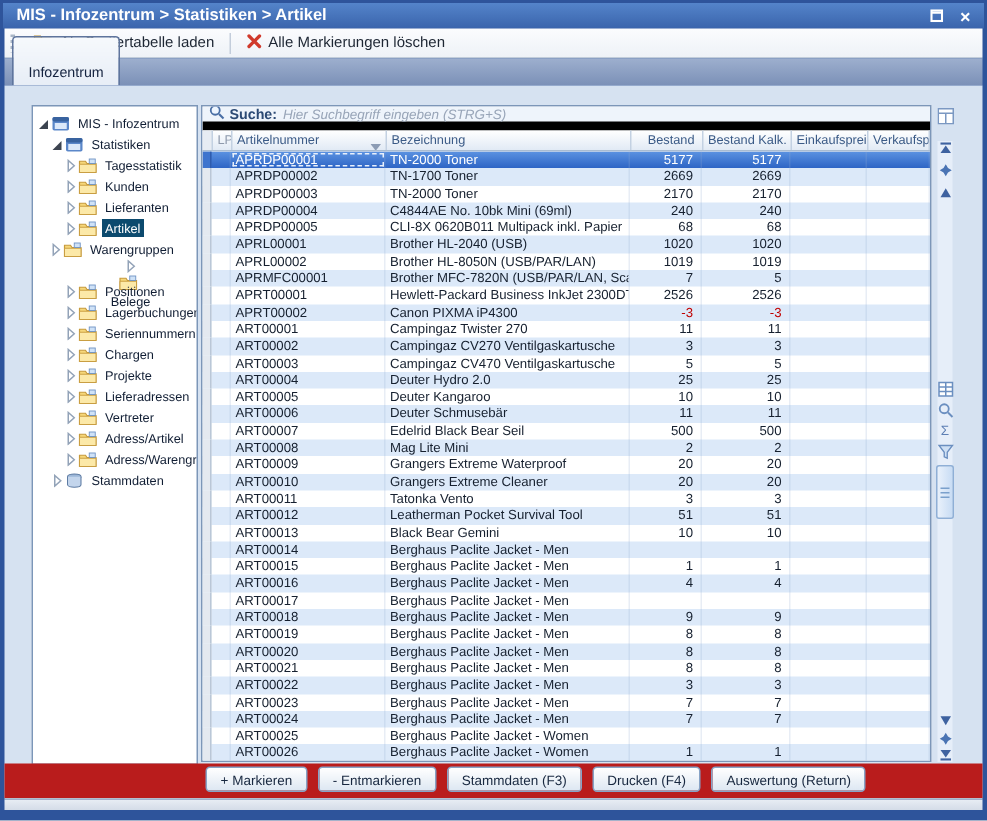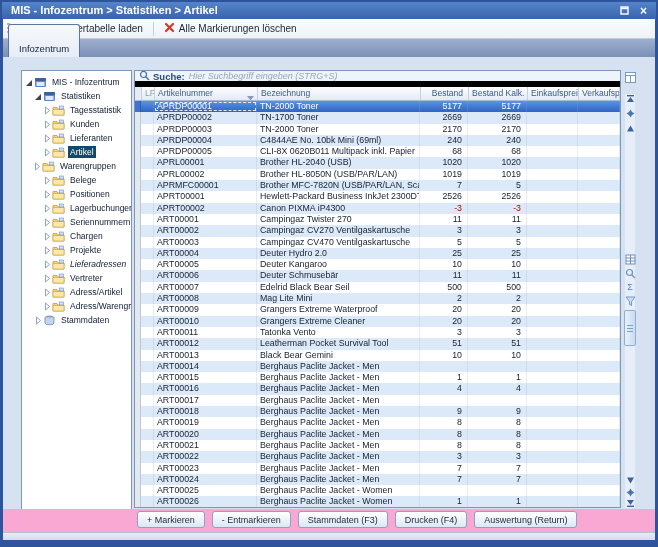--- a/index.html
+++ b/index.html
@@ -93,21 +93,21 @@
   .ss-btn { position:absolute; left:1px; width:12px; height:12px; display:flex;
     align-items:center; justify-content:center; }
   .ss-track { position:absolute; left:2px; top:24px; bottom:0; width:10px; background:#e6eef9; }
   .ss-glyph { font-size:9px; color:#5d7fb4; line-height:10px; }
   .ss-thumb { position:absolute; left:1px; top:240px; width:12px; height:36px;
     background:linear-gradient(90deg,#e9f1fb,#c8dcf4); border:1px solid #8fafd6; border-radius:2px;
     display:flex; flex-direction:column; justify-content:center; gap:2px; align-items:center; }
   .ss-thumb i { display:block; width:6px; height:1px; background:#7aa0cc; }
 
   
-  .footer-band { position:absolute; left:0; right:0; top:452px; height:23px; background:#f9a8d4; }
+  .footer-band { position:absolute; left:0; right:0; top:452px; height:23px; background:#b91c1c; }
   .footer-buttons { position:absolute; left:134px; top:2px; display:flex; gap:7px; }
   .fbtn { height:17px; padding:0 9px; font-size:9px; color:#17273f;
     background:linear-gradient(#ffffff,#dde7f2); border:1px solid #87a3c6; border-radius:3px; }
 
   
   .statusbar { position:absolute; left:3px; right:3px; bottom:7px; height:8px;
     background:linear-gradient(#e8edf4,#d4dce8); border-top:1px solid #b3bfd0; }
 </style>
 </head>
 <body>
@@ -277,21 +277,21 @@
       <svg class="i-folder" width="13" height="11" viewBox="0 0 13 11">
         <path d="M1 2.5 L5 2.5 L6 4 L12 4 L12 10 L1 10 Z" fill="#f6d77a" stroke="#c69a3c" stroke-width="0.8"></path>
         <path d="M1 4.5 L12 4.5 L12 10 L1 10 Z" fill="#fce9a8" stroke="#c69a3c" stroke-width="0.6"></path>
         <rect x="7.5" y="1" width="4" height="3" fill="#cfe2f7" stroke="#6f93c4" stroke-width="0.6"></rect>
       </svg>
 
     </span>
     <span class="tree-label">Warengruppen</span>
   </div>
 
-  <div class="tree-item" style="padding-left: 21px;">
+  <div class="tree-item" style="padding-left: 21px; flex-direction: column;">
     <span class="tw arr-col">
       <svg width="9" height="9">
               <polygon points="2.5,1 2.5,8 6.5,4.5" fill="#fff" stroke="#93a3b8" stroke-width="1"></polygon>
             </svg>
     </span>
 
     <span class="tree-icon">
       <svg class="i-folder" width="13" height="11" viewBox="0 0 13 11">
         <path d="M1 2.5 L5 2.5 L6 4 L12 4 L12 10 L1 10 Z" fill="#f6d77a" stroke="#c69a3c" stroke-width="0.8"></path>
         <path d="M1 4.5 L12 4.5 L12 10 L1 10 Z" fill="#fce9a8" stroke="#c69a3c" stroke-width="0.6"></path>
@@ -385,21 +385,21 @@
       <svg class="i-folder" width="13" height="11" viewBox="0 0 13 11">
         <path d="M1 2.5 L5 2.5 L6 4 L12 4 L12 10 L1 10 Z" fill="#f6d77a" stroke="#c69a3c" stroke-width="0.8"></path>
         <path d="M1 4.5 L12 4.5 L12 10 L1 10 Z" fill="#fce9a8" stroke="#c69a3c" stroke-width="0.6"></path>
         <rect x="7.5" y="1" width="4" height="3" fill="#cfe2f7" stroke="#6f93c4" stroke-width="0.6"></rect>
       </svg>
 
     </span>
     <span class="tree-label">Projekte</span>
   </div>
 
-  <div class="tree-item" style="padding-left: 21px; font-style: italic;">
+  <div class="tree-item" style="padding-left: 21px;">
     <span class="tw arr-col">
       <svg width="9" height="9">
               <polygon points="2.5,1 2.5,8 6.5,4.5" fill="#fff" stroke="#93a3b8" stroke-width="1"></polygon>
             </svg>
     </span>
 
     <span class="tree-icon">
       <svg class="i-folder" width="13" height="11" viewBox="0 0 13 11">
         <path d="M1 2.5 L5 2.5 L6 4 L12 4 L12 10 L1 10 Z" fill="#f6d77a" stroke="#c69a3c" stroke-width="0.8"></path>
         <path d="M1 4.5 L12 4.5 L12 10 L1 10 Z" fill="#fce9a8" stroke="#c69a3c" stroke-width="0.6"></path>

